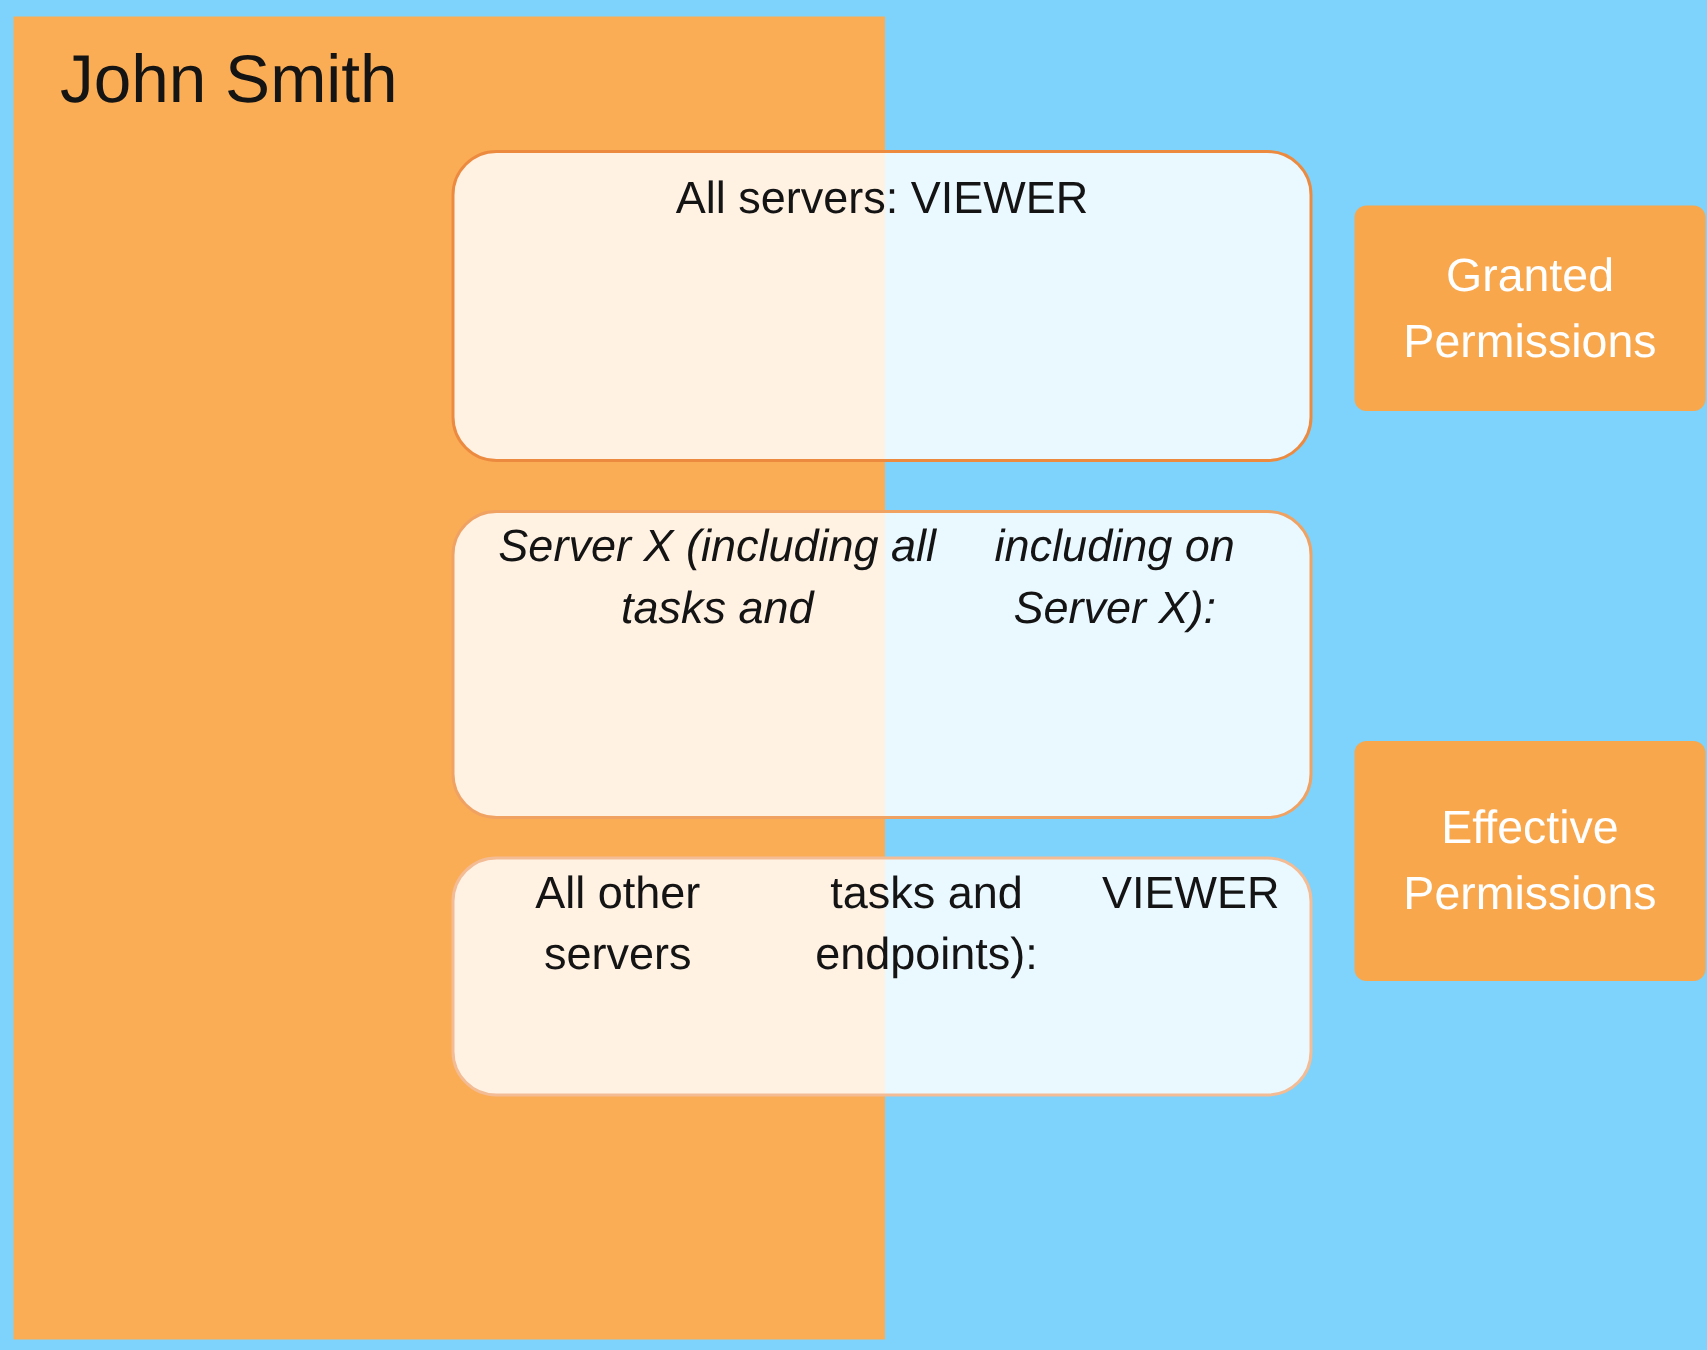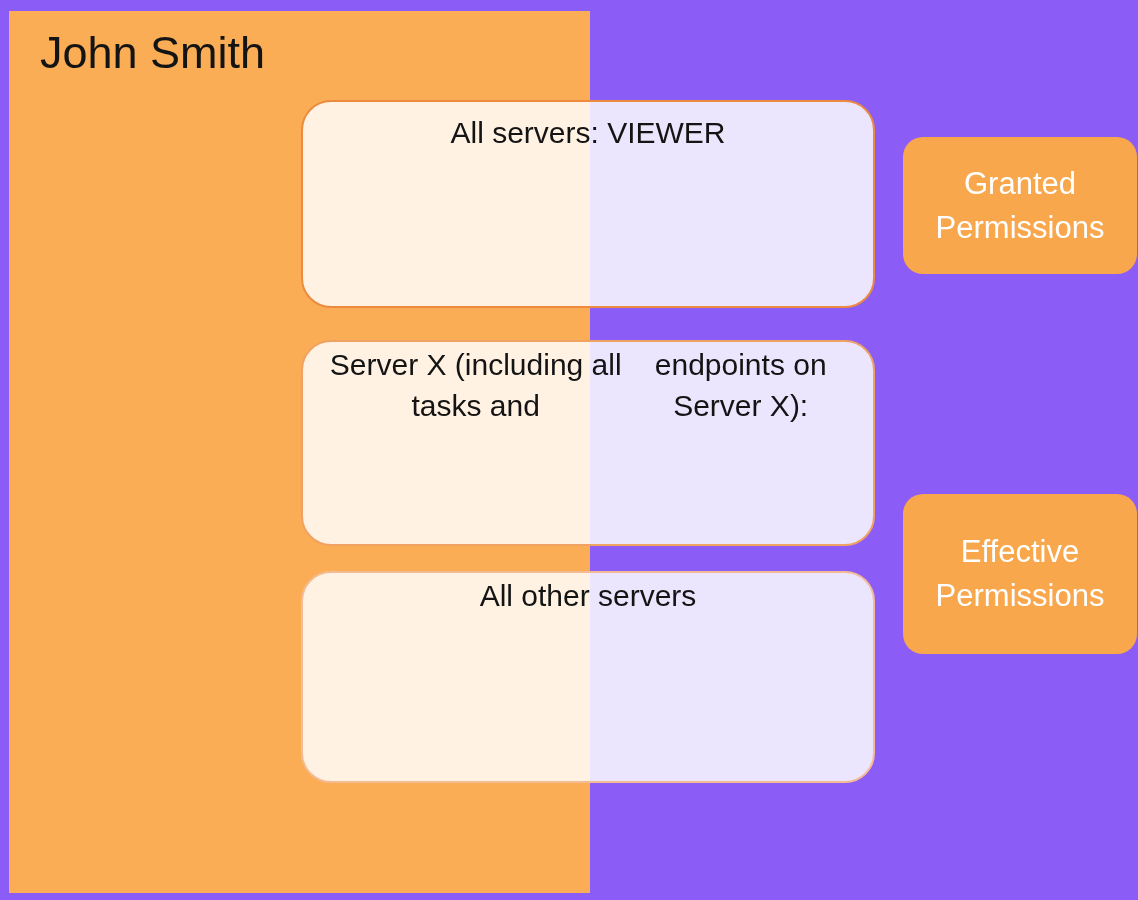--- a/index.html
+++ b/index.html
@@ -1,20 +1,20 @@
 <!DOCTYPE html>
 <html style="--panel-orange: #FBAD55; --badge-orange: #F8A74D; --border-1: #EC8B40; --border-2: #F0A263; --border-3: #F3BC95; --box-fill: rgba(255,255,255,0.84); --text-dark: #141414; --badge-text: #FFFFFF;"><head>
 <meta charset="utf-8">
 <style>
   html, body { margin: 0; padding: 0; background: #ffffff; }
   .canvas {
     position: relative;
     width: 1138px;
     height: 900px;
-    background: #8b5cf6;
+    background: #7dd3fc;
     overflow: hidden;
     font-family: "Liberation Sans", sans-serif;
   }
   .user-panel {
     position: absolute;
     left: 9px;
     top: 11px;
     width: 581px;
     height: 882px;
     background: var(--panel-orange, #FBAD55);
@@ -40,27 +40,27 @@
     align-items: flex-start;
     text-align: center;
     font-size: 30px;
     color: #141414;
     box-sizing: border-box;
     padding: 2px 20px;
   }
   .perm-box .line { line-height: 41px; }
   .box-granted   { top: 100px; height: 208px; border: 2px solid var(--border-1, #EC8B40); }
   .box-granted .line { margin: 8px 0; }
-  .box-effective-1 { top: 340px; height: 206px; border: 2px solid var(--border-2, #F0A263); }
-  .box-effective-2 { top: 571px; height: 212px; border: 2px solid var(--border-3, #F3BC95); }
+  .box-effective-1 { top: 340px; height: 206px; border: 2px solid var(--border-2, #F0A263); font-style: italic; }
+  .box-effective-2 { top: 571px; height: 160px; border: 2px solid var(--border-3, #F3BC95); }
   .badge {
     position: absolute;
     left: 903px;
     width: 234px;
-    border-radius: 20px;
+    border-radius: 8px;
     background: var(--badge-orange, #F8A74D);
     color: #ffffff;
     display: flex;
     flex-direction: column;
     justify-content: center;
     align-items: center;
     text-align: center;
     font-size: 31px;
   }
   .badge .line { line-height: 44px; }
@@ -75,25 +75,27 @@
   <div class="user-panel"></div>
 
   <div class="user-name">John Smith</div>
 
   <div class="perm-box box-granted">
     <div class="line">All servers: VIEWER</div>
   </div>
 
   <div class="perm-box box-effective-1">
     <div class="line">Server X (including all tasks and</div>
-    <div class="line">endpoints on Server X):</div>
+    <div class="line">including on Server X):</div>
   </div>
 
   <div class="perm-box box-effective-2">
     <div class="line">All other servers</div>
+    <div class="line">tasks and endpoints):</div>
+    <div class="line">VIEWER</div>
   </div>
 
   <div class="badge badge-granted">
     <div class="line">Granted</div>
     <div class="line">Permissions</div>
   </div>
 
   <div class="badge badge-effective">
     <div class="line">Effective</div>
     <div class="line">Permissions</div>

